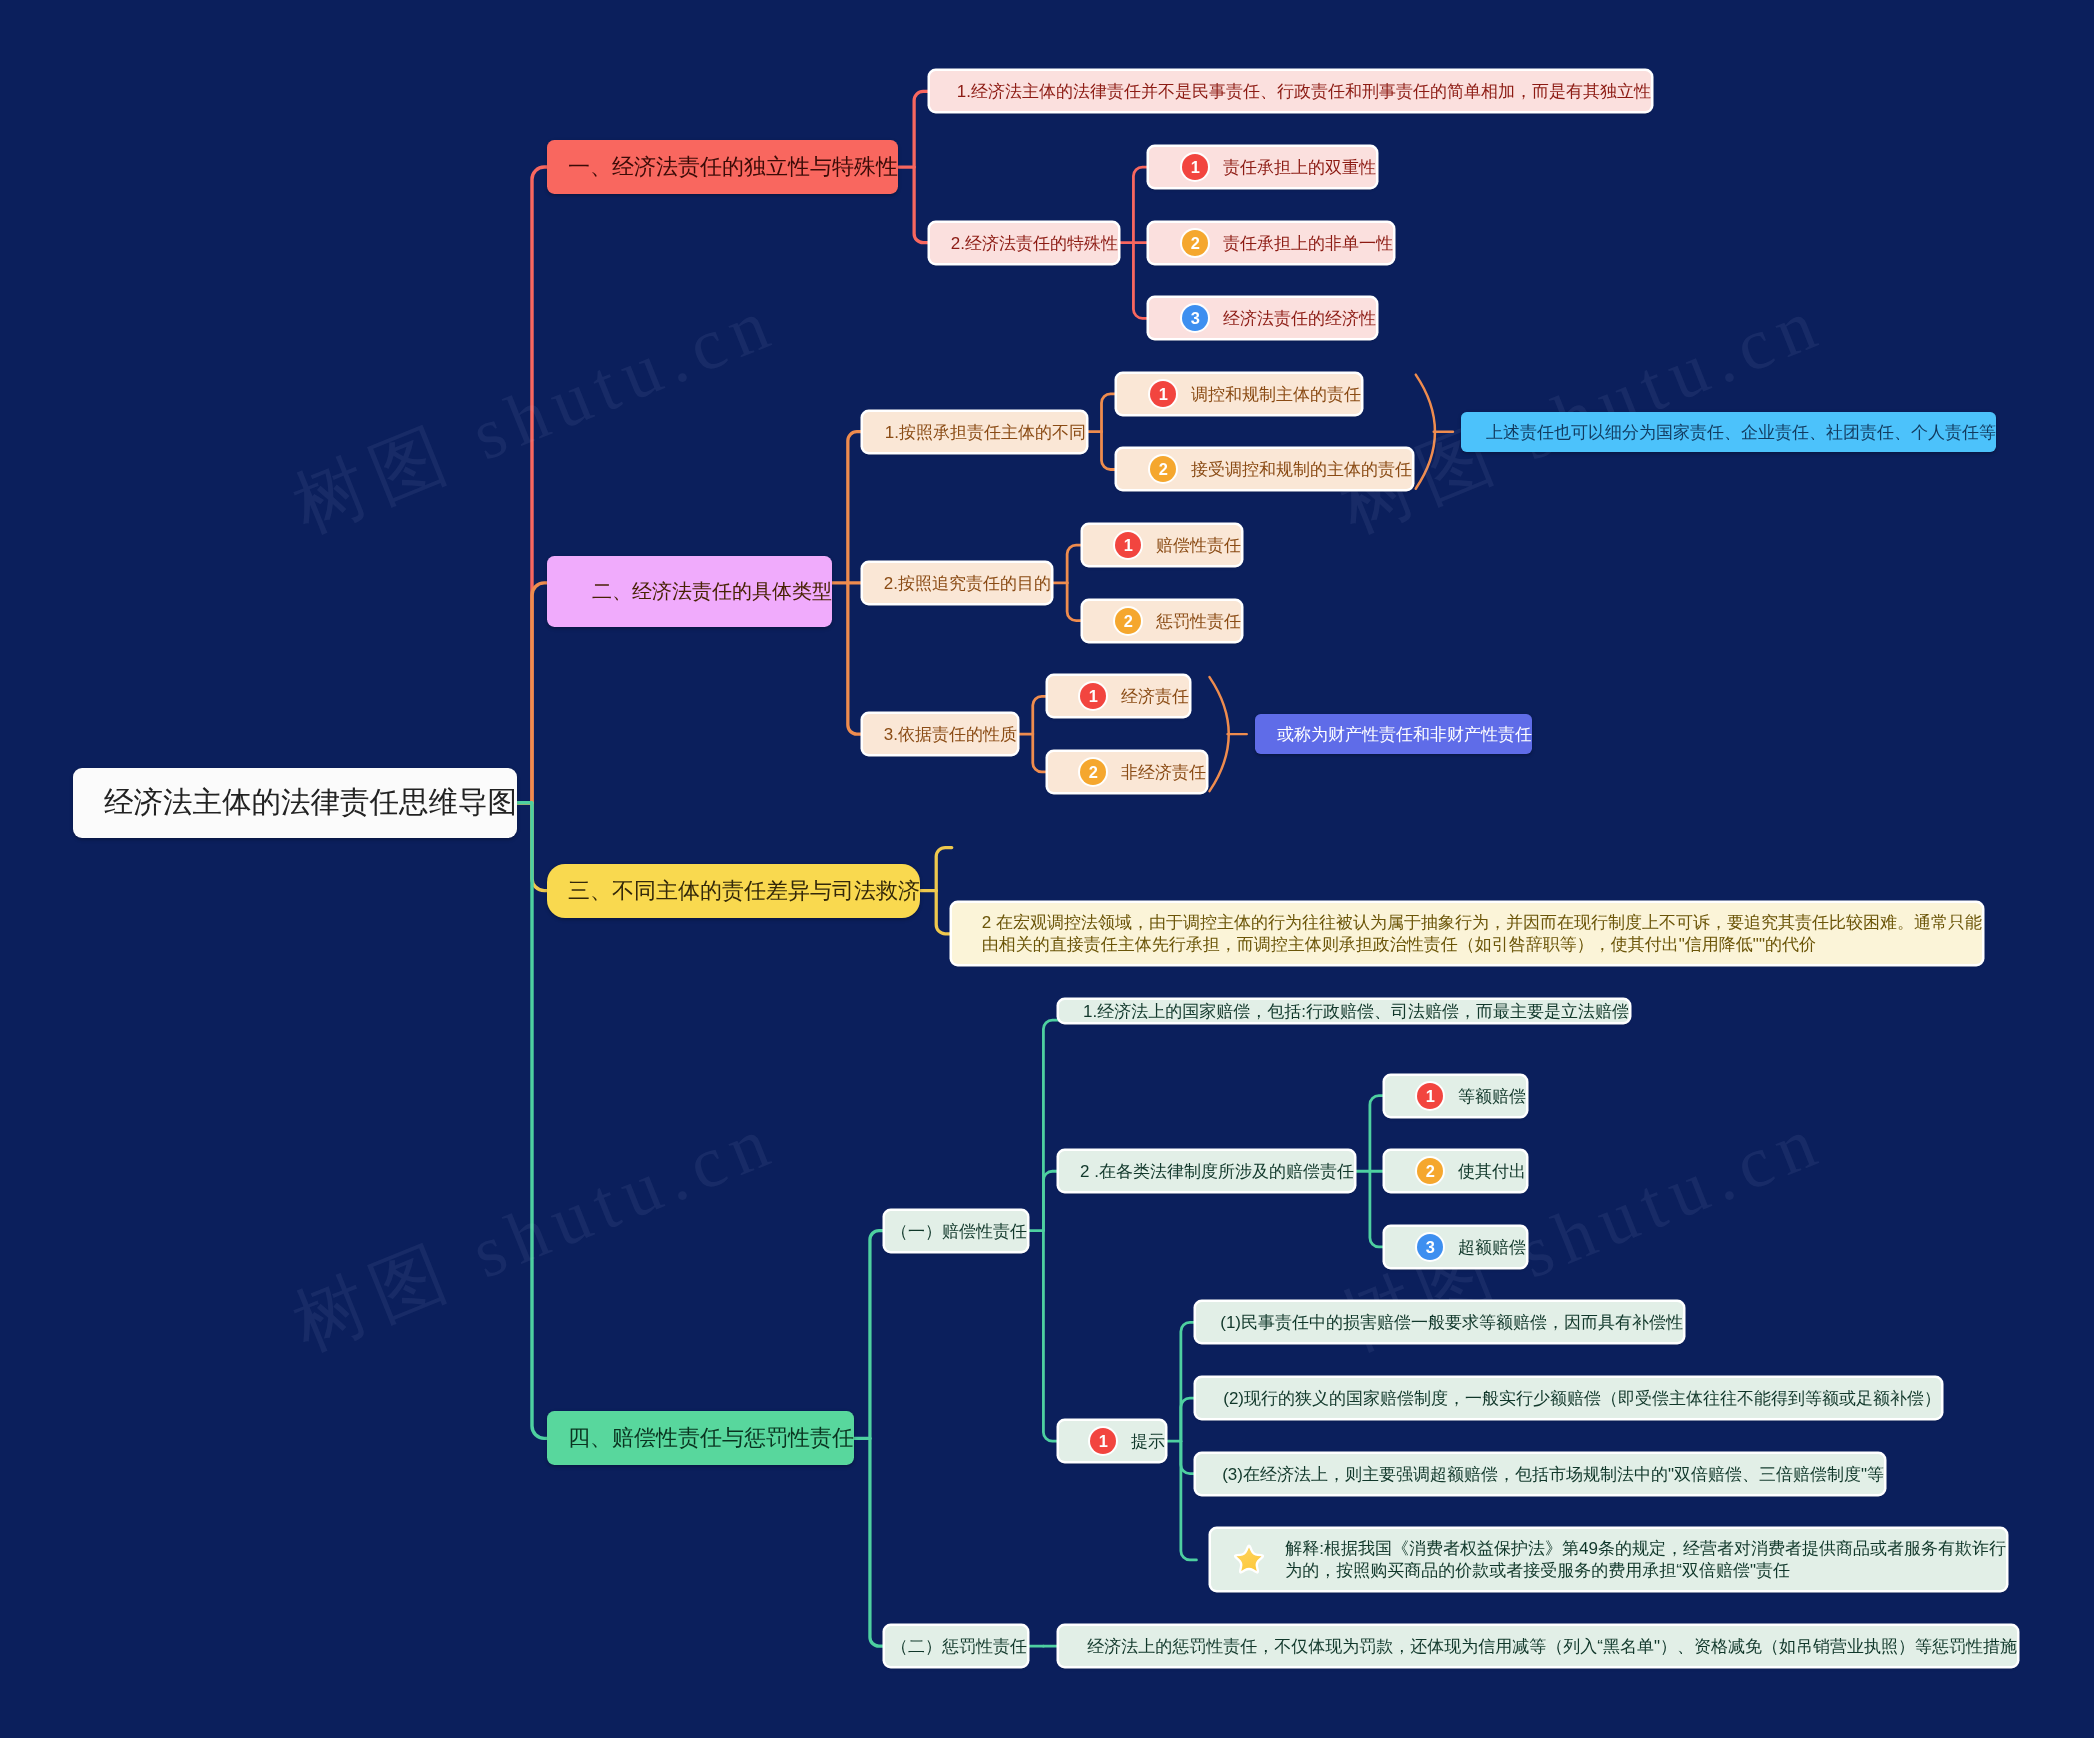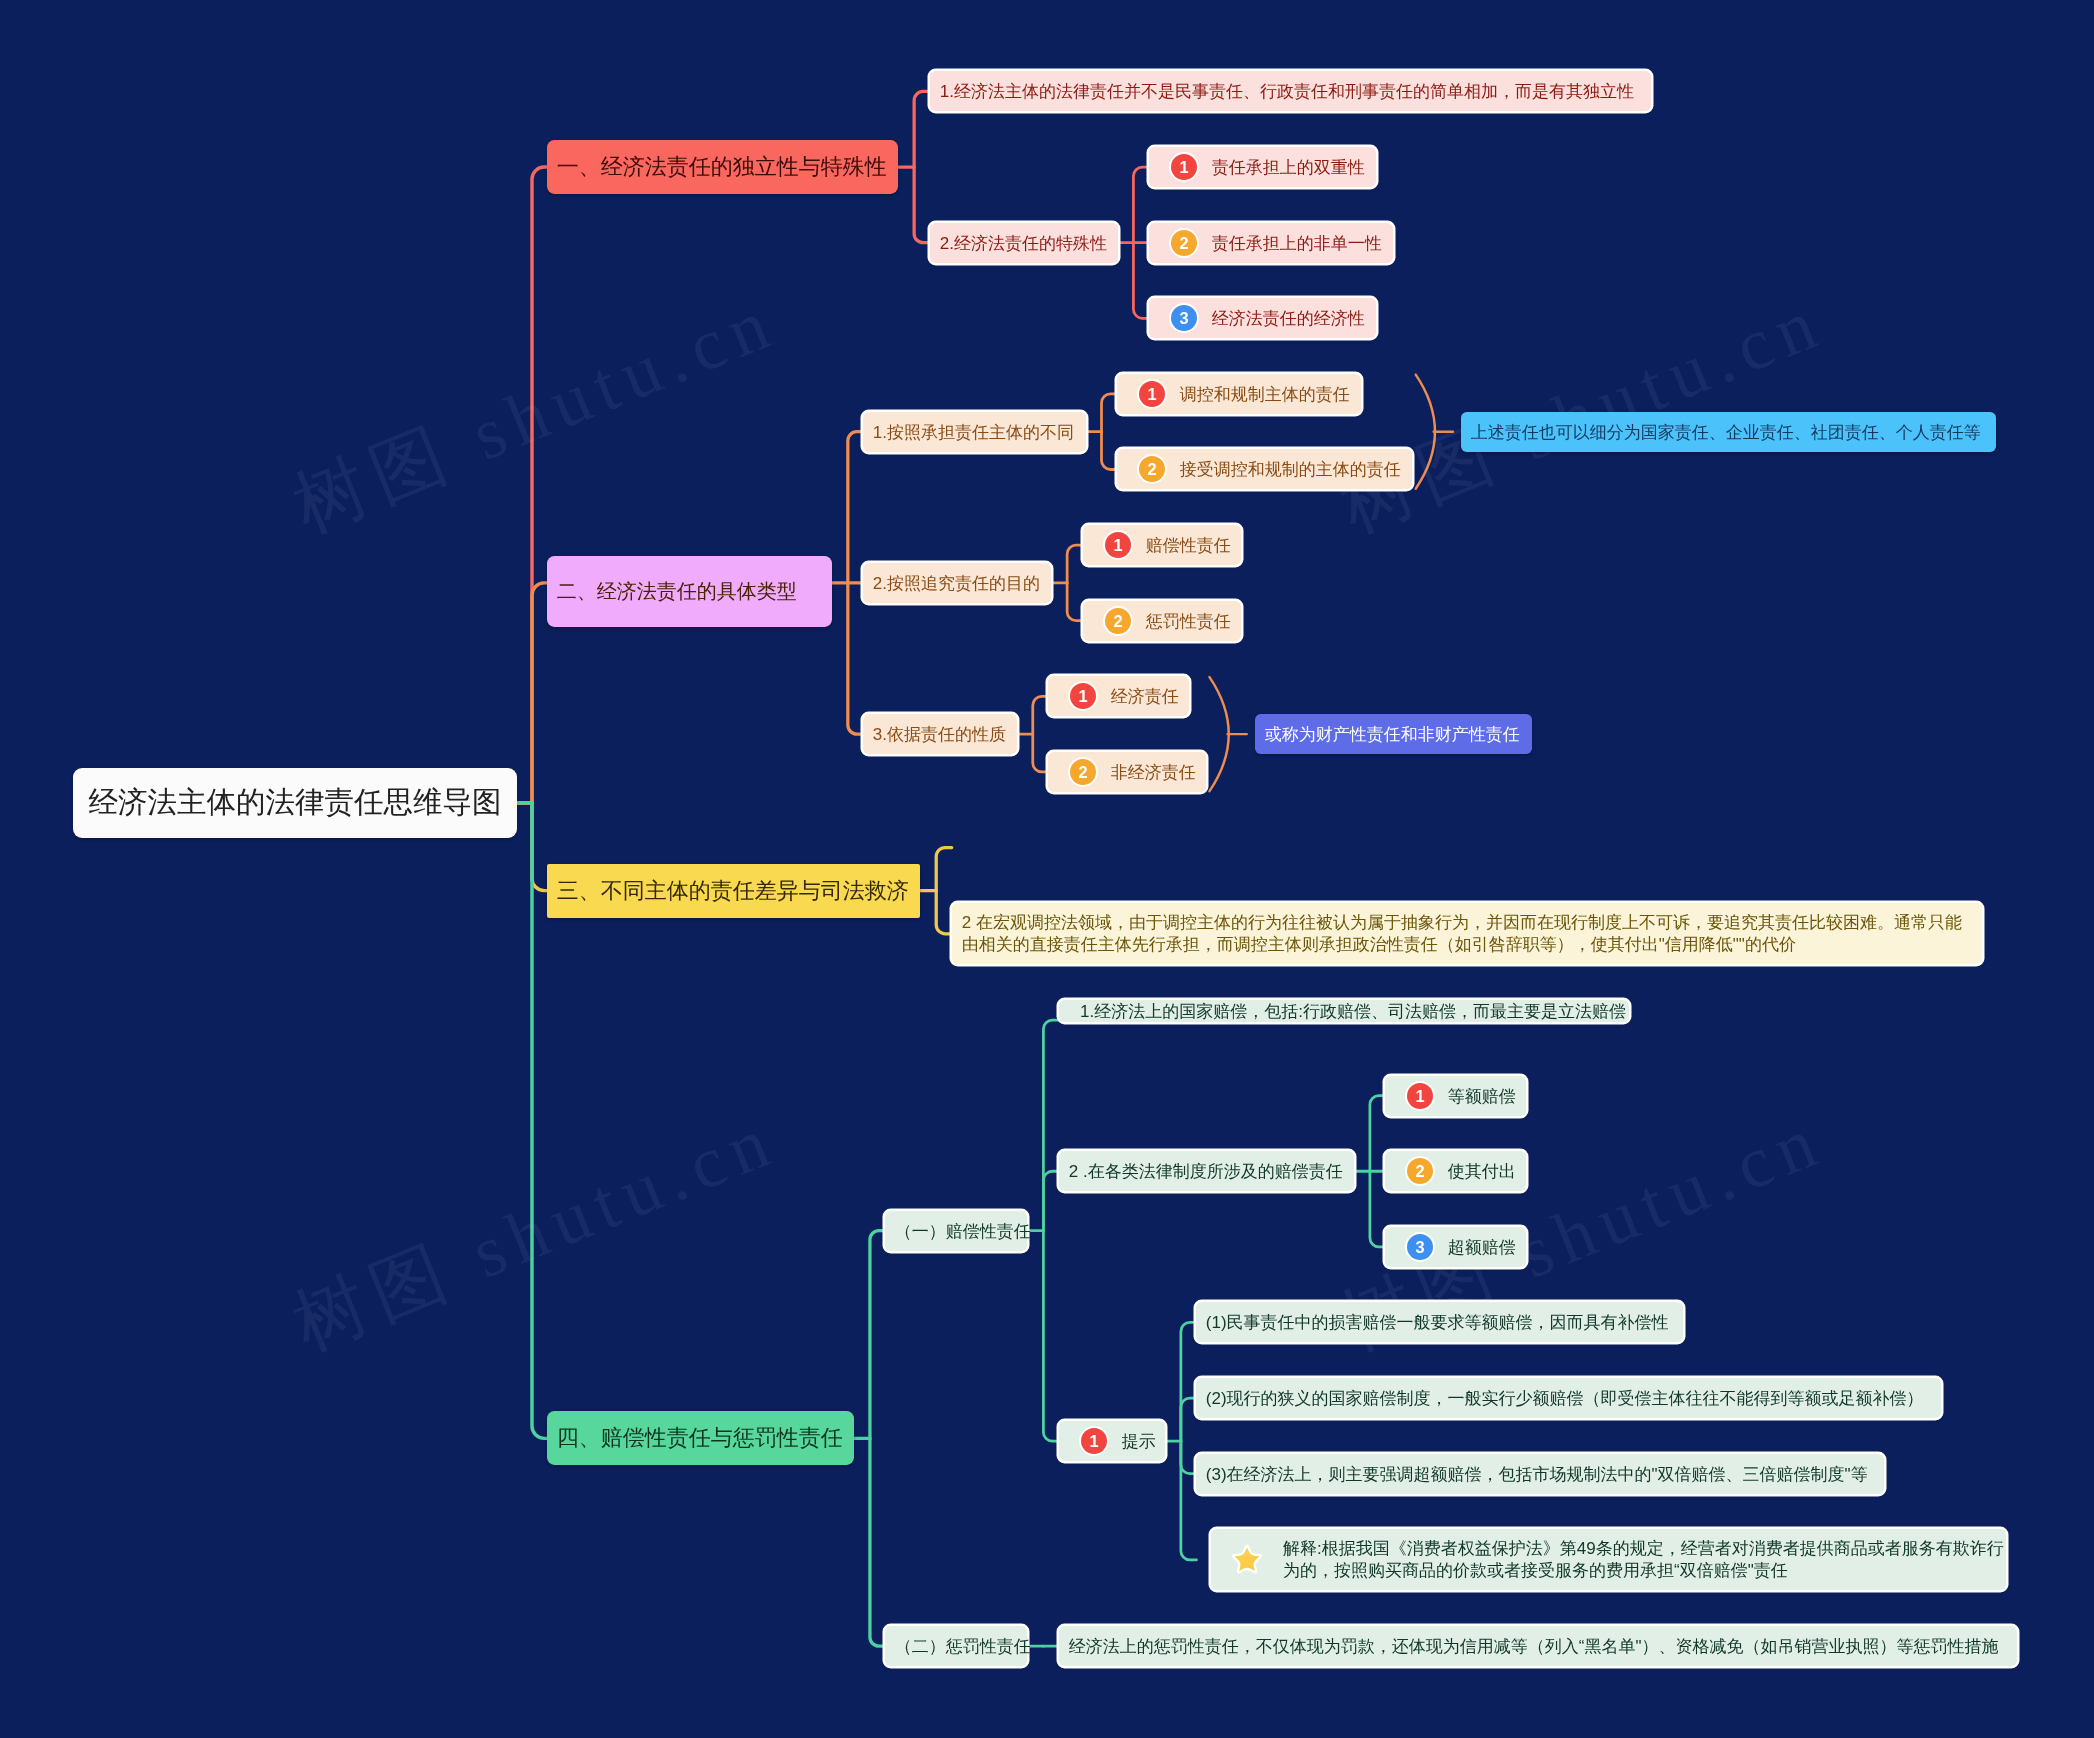--- a/index.html
+++ b/index.html
@@ -8,21 +8,21 @@
        font-family:"Liberation Sans",sans-serif;position:relative;}
   #stage{position:absolute;left:0;top:0;width:2095px;height:1738px;overflow:hidden;}
   #links{position:absolute;left:0;top:0;width:2095px;height:1738px;}
   #watermarks{position:absolute;left:0;top:0;width:2095px;height:1738px;overflow:hidden;}
   .wm{position:absolute;color:rgba(190,205,235,0.075);font-size:73px;letter-spacing:9.4px;
       transform:rotate(-22deg);transform-origin:0 100%;white-space:nowrap;
       font-family:"Liberation Serif",serif;user-select:none;line-height:1;}
   #nodes{position:absolute;left:0;top:0;width:2095px;height:1738px;}
   .node{position:absolute;box-sizing:border-box;display:flex;align-items:center;
         white-space:nowrap;border-radius:9px;
-        box-shadow:0 0 0 2.5px #ffffff, 0 1.6px 3.3px rgba(0,0,0,.33);}
+        box-shadow:0 0 0 2.5px #ffffff, 0 1.6px 3.3px rgba(0,0,0,.33);justify-content:flex-end;}
   .node.plain{box-shadow:0 1.6px 3.3px rgba(0,0,0,.26);}
   .node .lbl{display:block;white-space:nowrap;}
   .node .lbl.ml{white-space:pre;}
   
   .badge{flex:0 0 auto;border-radius:50%;display:flex;align-items:center;
          justify-content:center;color:#ffffff;font-weight:600;line-height:1;
          box-shadow:0 0 0 2px rgba(255,255,255,.97);}
   .star{flex:0 0 auto;display:block;}
 
 </style>
@@ -141,21 +141,21 @@
         <span class="lbl">3.依据责任的性质</span>
       </div>
       <div class="node" style="left: 1048px; top: 676px; width: 141px; height: 40px; background: rgb(250, 231, 214); color: rgb(138, 75, 20); font-size: 17px; border-radius: 5.7px; padding-left: 22px;">
         <span class="badge" style="width: 26px; height: 26px; margin-right: 14.7px; background: rgb(242, 69, 63); font-size: 16.4px;">1</span>
         <span class="lbl">经济责任</span>
       </div>
       <div class="node" style="left: 1048px; top: 752px; width: 158px; height: 40px; background: rgb(250, 231, 214); color: rgb(138, 75, 20); font-size: 17px; border-radius: 5.7px; padding-left: 22px;">
         <span class="badge" style="width: 26px; height: 26px; margin-right: 14.7px; background: rgb(245, 167, 46); font-size: 16.4px;">2</span>
         <span class="lbl">非经济责任</span>
       </div>
-      <div class="node plain" style="left: 547px; top: 864px; width: 373px; height: 54px; background: rgb(249, 217, 79); color: rgb(51, 40, 10); font-size: 22px; padding-left: 9.8px; border-radius: 2px;">
+      <div class="node plain" style="left: 547px; top: 864px; width: 373px; height: 54px; background: rgb(249, 217, 79); color: rgb(51, 40, 10); font-size: 22px; padding-left: 9.8px; border-radius: 18px;">
         <span class="lbl">三、不同主体的责任差异与司法救济</span>
       </div>
       <div class="node" style="left: 952px; top: 903px; width: 1030px; height: 61px; background: rgb(251, 244, 216); color: rgb(107, 85, 8); font-size: 17px; border-radius: 5.7px; padding-left: 9.8px;">
         <span class="lbl ml" style="line-height: 22px;">2 在宏观调控法领域，由于调控主体的行为往往被认为属于抽象行为，并因而在现行制度上不可诉，要追究其责任比较困难。通常只能
 由相关的直接责任主体先行承担，而调控主体则承担政治性责任（如引咎辞职等），使其付出"信用降低""的代价</span>
       </div>
       <div class="node plain" style="left: 547px; top: 1411px; width: 307px; height: 54px; background: rgb(88, 215, 157); color: rgb(10, 52, 32); font-size: 22px; padding-left: 9.8px; border-radius: 7.4px;">
         <span class="lbl">四、赔偿性责任与惩罚性责任</span>
       </div>
       <div class="node" style="left: 885px; top: 1211px; width: 142px; height: 40px; background: rgb(226, 239, 231); color: rgb(16, 55, 42); font-size: 17px; border-radius: 5.7px; padding-left: 9.8px;">

